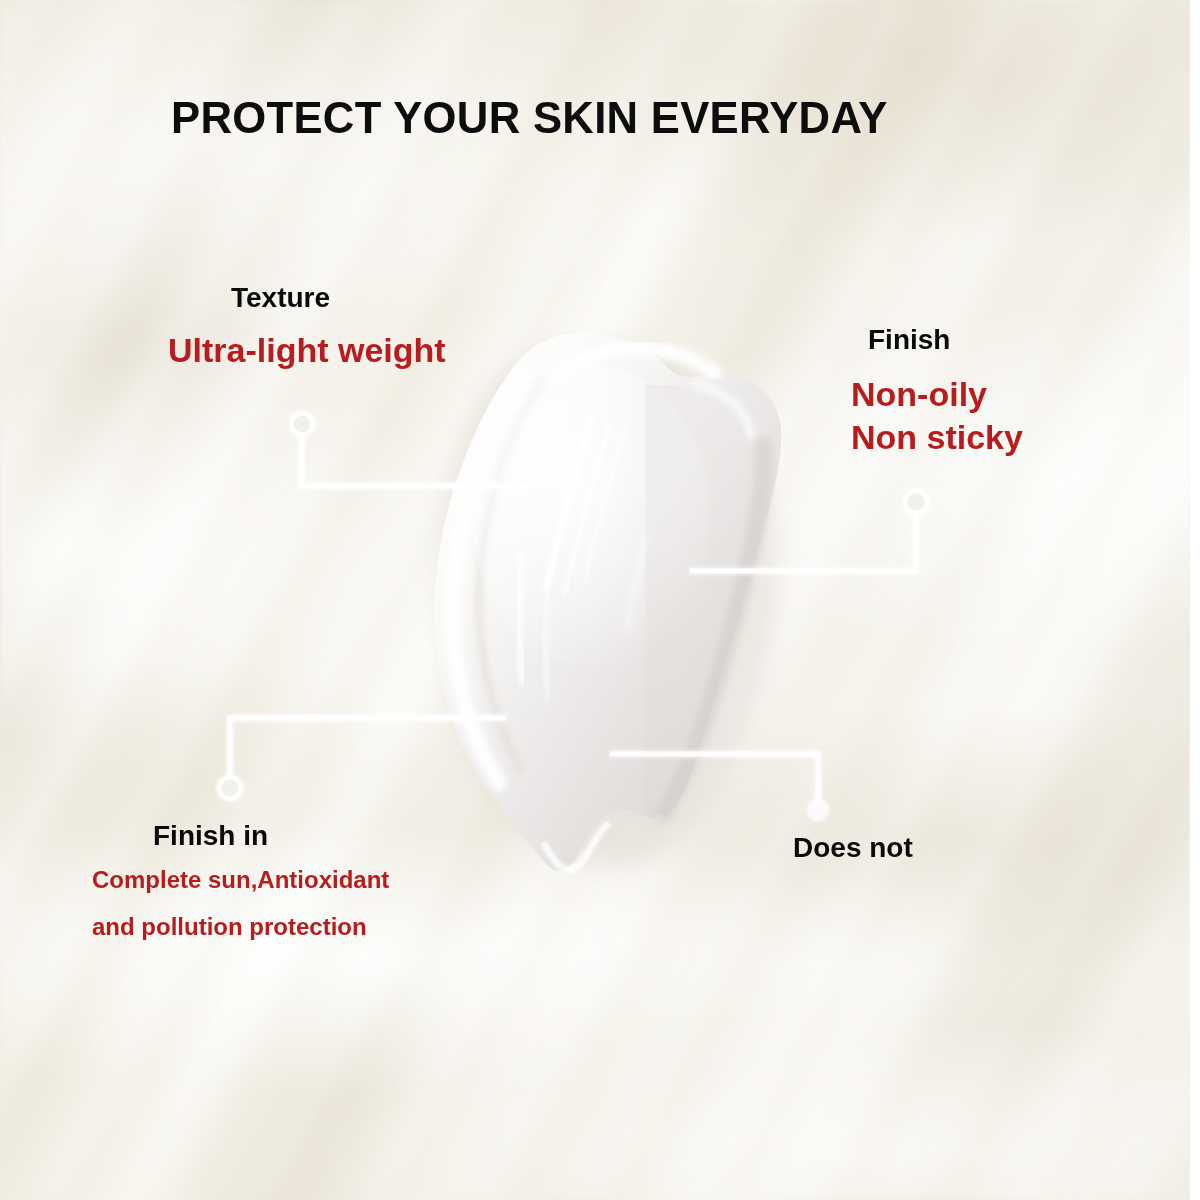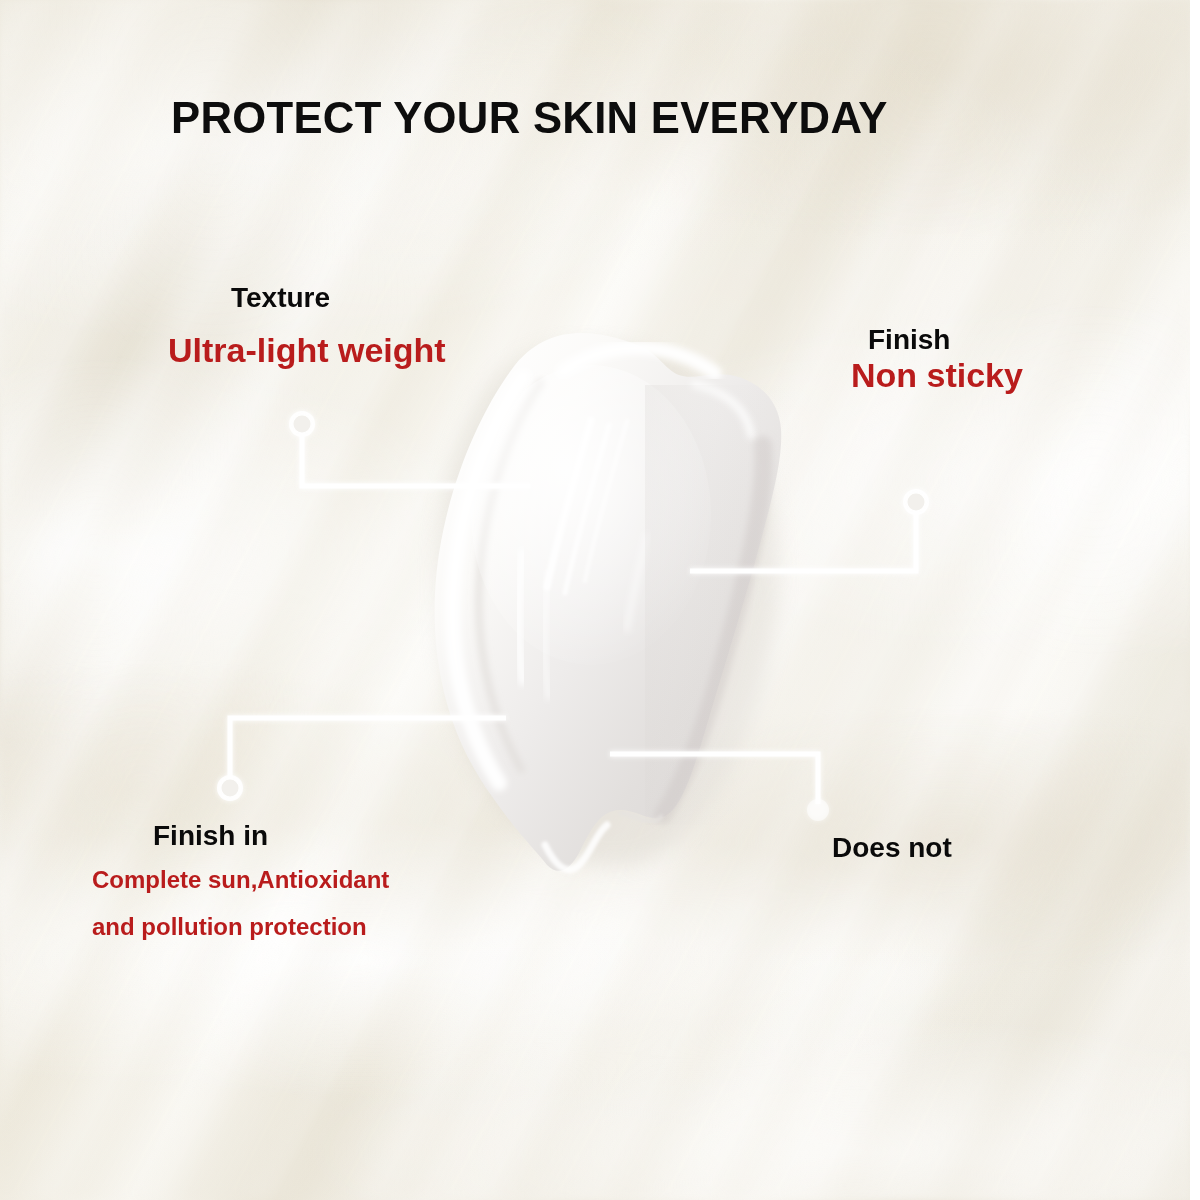--- a/index.html
+++ b/index.html
@@ -122,21 +122,21 @@
 
   #cal-finish    { left: 851px; top: 325px; }
   #cal-finish .c-title { margin-left: 17px; }
   #cal-finish .c-body  { margin-top: 19px; }
 
   #cal-result    { left: 92px;  top: 821px; }
   #cal-result .c-title { margin-left: 61px; }
   #cal-result .c-body  { margin-top: 15px; font-size: 24px; }
 
   #cal-doesnot   { left: 712px; top: 833px; }
-  #cal-doesnot .c-title { margin-left: 120px; }
+  #cal-doesnot .c-title { margin-left: 81px; }
   #cal-doesnot .c-body  { margin-top: 14px; }
 </style>
 </head>
 <body>
 
 <div id="canvas">
 
   <div class="bg-layer bg-base"></div>
   <div class="bg-layer bg-swirl-a"></div>
   <div class="bg-layer bg-swirl-b"></div>
@@ -257,20 +257,21 @@
 
   <div class="headline">PROTECT YOUR SKIN EVERYDAY</div>
 
   <div class="callout" id="cal-texture">
     <div class="c-title">Texture</div>
     <div class="c-body">Ultra-light weight</div>
   </div>
 
   <div class="callout" id="cal-finish">
     <div class="c-title">Finish</div>
+    <div class="c-body">Non-oily</div>
     <div class="c-body" style="margin-top:0;">Non sticky</div>
   </div>
 
   <div class="callout" id="cal-result">
     <div class="c-title">Finish in</div>
     <div class="c-body">Complete sun,Antioxidant</div>
     <div class="c-body" style="margin-top:16px;">and pollution protection</div>
   </div>
 
   <div class="callout" id="cal-doesnot">

